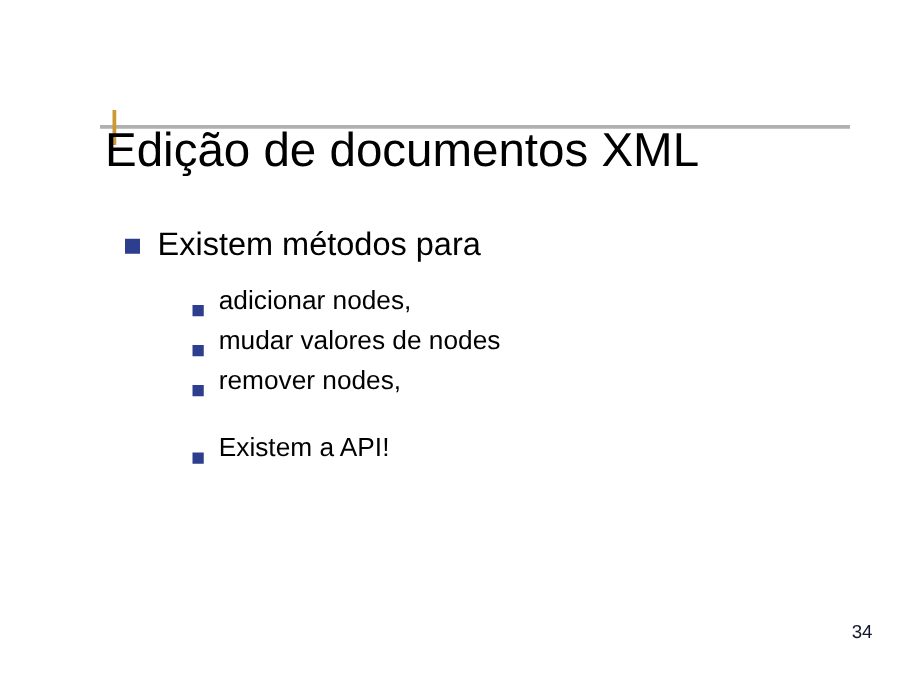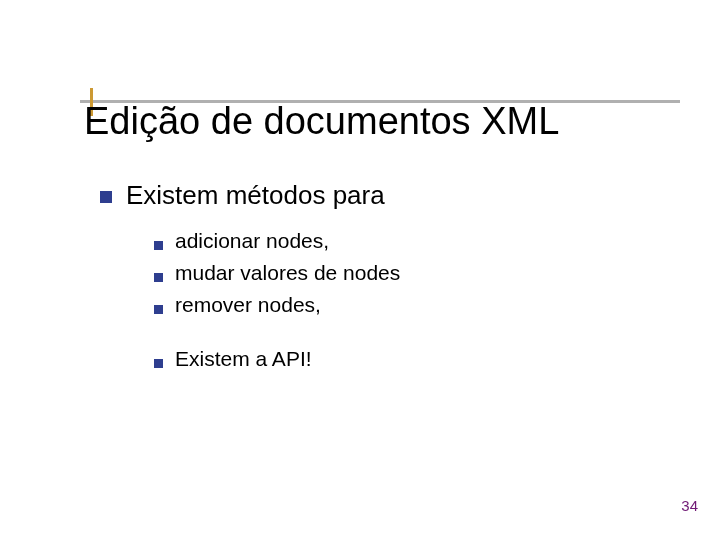--- a/index.html
+++ b/index.html
@@ -62,21 +62,21 @@
     gap: 14px;
     text-align: center;
   }
   .lvl2-group {
     margin-left: 54px;
   }
   .lvl2 {
     font-size: 21px;
     margin: 0 0 8px 0;
     display: flex;
-    align-items: center;
+    align-items: flex-end;
     gap: 12px;
   }
   .gap {
     height: 22px;
   }
   .sq {
     display: inline-block;
     background: #2e3e8f;
     flex: 0 0 auto;
   }
@@ -89,21 +89,21 @@
     width: 9px;
     height: 9px;
     margin-top: 9px;
   }
   .pagenum {
     position: absolute;
     right: 22px;
     bottom: 14px;
     font-size: 15px;
     font-family: Arial, sans-serif;
-    color: #701a75;
+    color: #0f172a;
   }
 </style>
 </head>
 <body>
 
 <div class="slide">
 
   <div class="title-wrap">
     <div class="title-rule">
       <div class="title-tick"></div>

